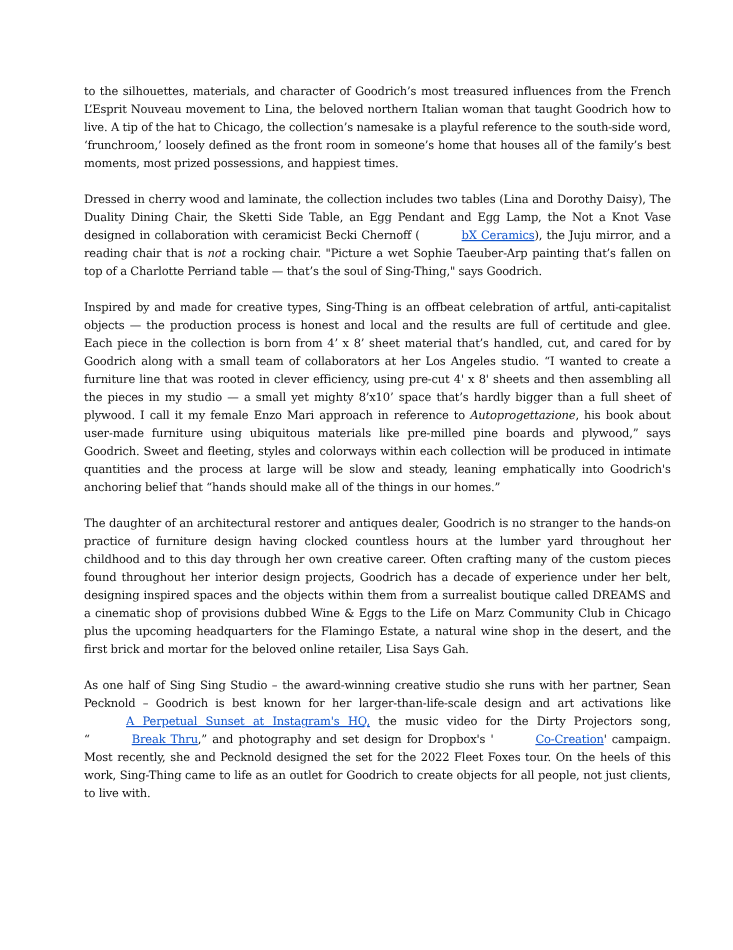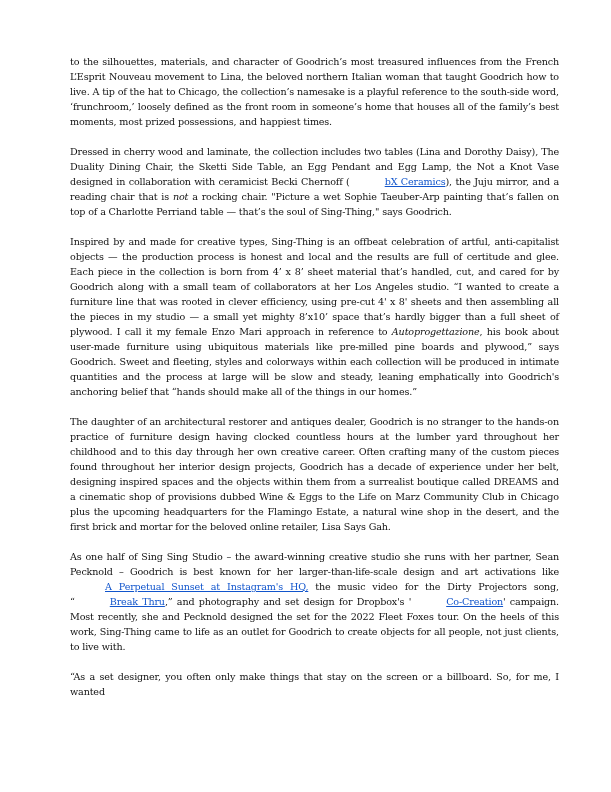--- a/index.html
+++ b/index.html
@@ -9,21 +9,21 @@
     }
     body {
       width: 611px;
       height: 792px;
       overflow: hidden;
       position: relative;
     }
     .page {
       position: absolute;
       left: 70px;
-      top: 54px;
+      top: 69px;
       width: 489px;
       font-family: "DejaVu Serif", "Liberation Serif", serif;
       font-size: 9.6px;
       line-height: 15px;
       color: #111111;
       letter-spacing: -0.15px;
     }
     .para {
       margin: 0 0 15px 0;
       text-align: justify;
@@ -54,16 +54,13 @@
   </p>
 
   <p class="para">
     <span>The daughter of an architectural restorer and antiques dealer, Goodrich is no stranger to the hands-on practice of furniture design having clocked countless hours at the lumber yard throughout her childhood and to this day through her own creative career. Often crafting many of the custom pieces found throughout her interior design projects, Goodrich has a decade of experience under her belt, designing inspired spaces and the objects within them from a surrealist boutique called DREAMS and a cinematic shop of provisions dubbed Wine &amp; Eggs to the Life on Marz Community Club in Chicago plus the upcoming headquarters for the Flamingo Estate, a natural wine shop in the desert, and the first brick and mortar for the beloved online retailer, Lisa Says Gah.</span>
   </p>
 
   <p class="para">
     <span>As one half of Sing Sing Studio – the award-winning creative studio she runs with her partner, Sean Pecknold – Goodrich is best known for her larger-than-life-scale design and art activations like </span><a class="link">A Perpetual Sunset at Instagram's HQ,</a><span> the music video for the Dirty Projectors song, “</span><a class="link">Break Thru</a><span>,” and photography and set design for Dropbox's '</span><a class="link">Co-Creation</a><span>' campaign. Most recently, she and Pecknold designed the set for the 2022 Fleet Foxes tour. On the heels of this work, Sing-Thing came to life as an outlet for Goodrich to create objects for all people, not just clients, to live with.</span>
   </p>
 
-  <p class="para">
-    <span>“As a set designer, you often only make things that stay on the screen or a billboard. So, for me, I wanted</span>
-  </p>
 </div>
 
 </body></html>

